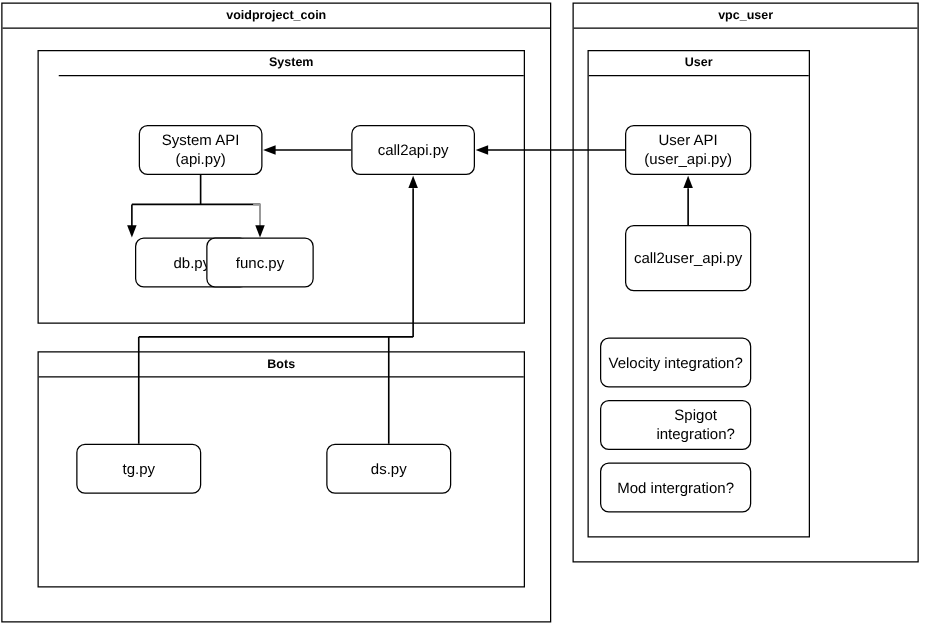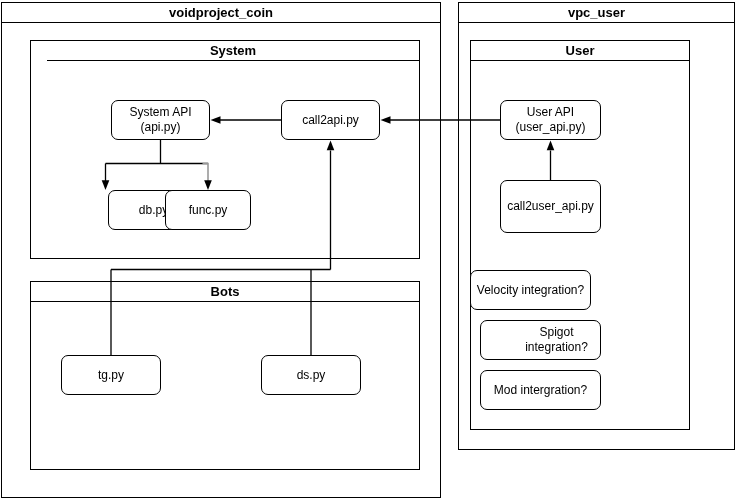--- a/index.html
+++ b/index.html
@@ -18,21 +18,21 @@
     background: transparent;
     box-sizing: border-box;
   }
   .container .title-bar {
     height: 20px;
     border-bottom: 1.5px solid #000000;
     display: flex;
     align-items: center;
     justify-content: center;
     font-weight: bold;
-    font-size: 13px;
+    font-size: 10px;
     box-sizing: border-box;
   }
   .node {
     position: absolute;
     border: 1.5px solid #000000;
     border-radius: 7px;
     background: #ffffff;
     box-sizing: border-box;
     display: flex;
     flex-direction: column;
@@ -67,21 +67,21 @@
       <span>vpc_user</span>
     </div>
   </div>
 
   <div class="container" style="left:30px; top:40px; width:390px; height:219px;padding-left:16px;">
     <div class="title-bar">
       <span>System</span>
     </div>
   </div>
 
-  <div class="container" style="left:470px; top:40px; width:220px; height:390px;">
+  <div class="container" style="left:470px; top:40px; width:178px; height:390px;">
     <div class="title-bar">
       <span>User</span>
     </div>
   </div>
 
   <div class="container" style="left:30px; top:281px; width:390px; height:189px;">
     <div class="title-bar">
       <span>Bots</span>
     </div>
   </div>
@@ -113,21 +113,21 @@
 
   <div class="node" style="left:500px; top:100px; width:101px; height:40px;">
     <span>User API</span>
     <span>(user_api.py)</span>
   </div>
 
   <div class="node" style="left:500px; top:180px; width:101px; height:53px;">
     <span>call2user_api.py</span>
   </div>
 
-  <div class="node" style="left:470px; top:270px; width:121px; height:40px;">
+  <div class="node" style="left:480px; top:270px; width:121px; height:40px;">
     <span>Velocity integration?</span>
   </div>
 
   <div class="node" style="left:480px; top:320px; width:121px; height:40px;padding-left:32px;">
     <span>Spigot integration?</span>
   </div>
 
   <div class="node" style="left:480px; top:370px; width:121px; height:40px;">
     <span>Mod intergration?</span>
   </div>

